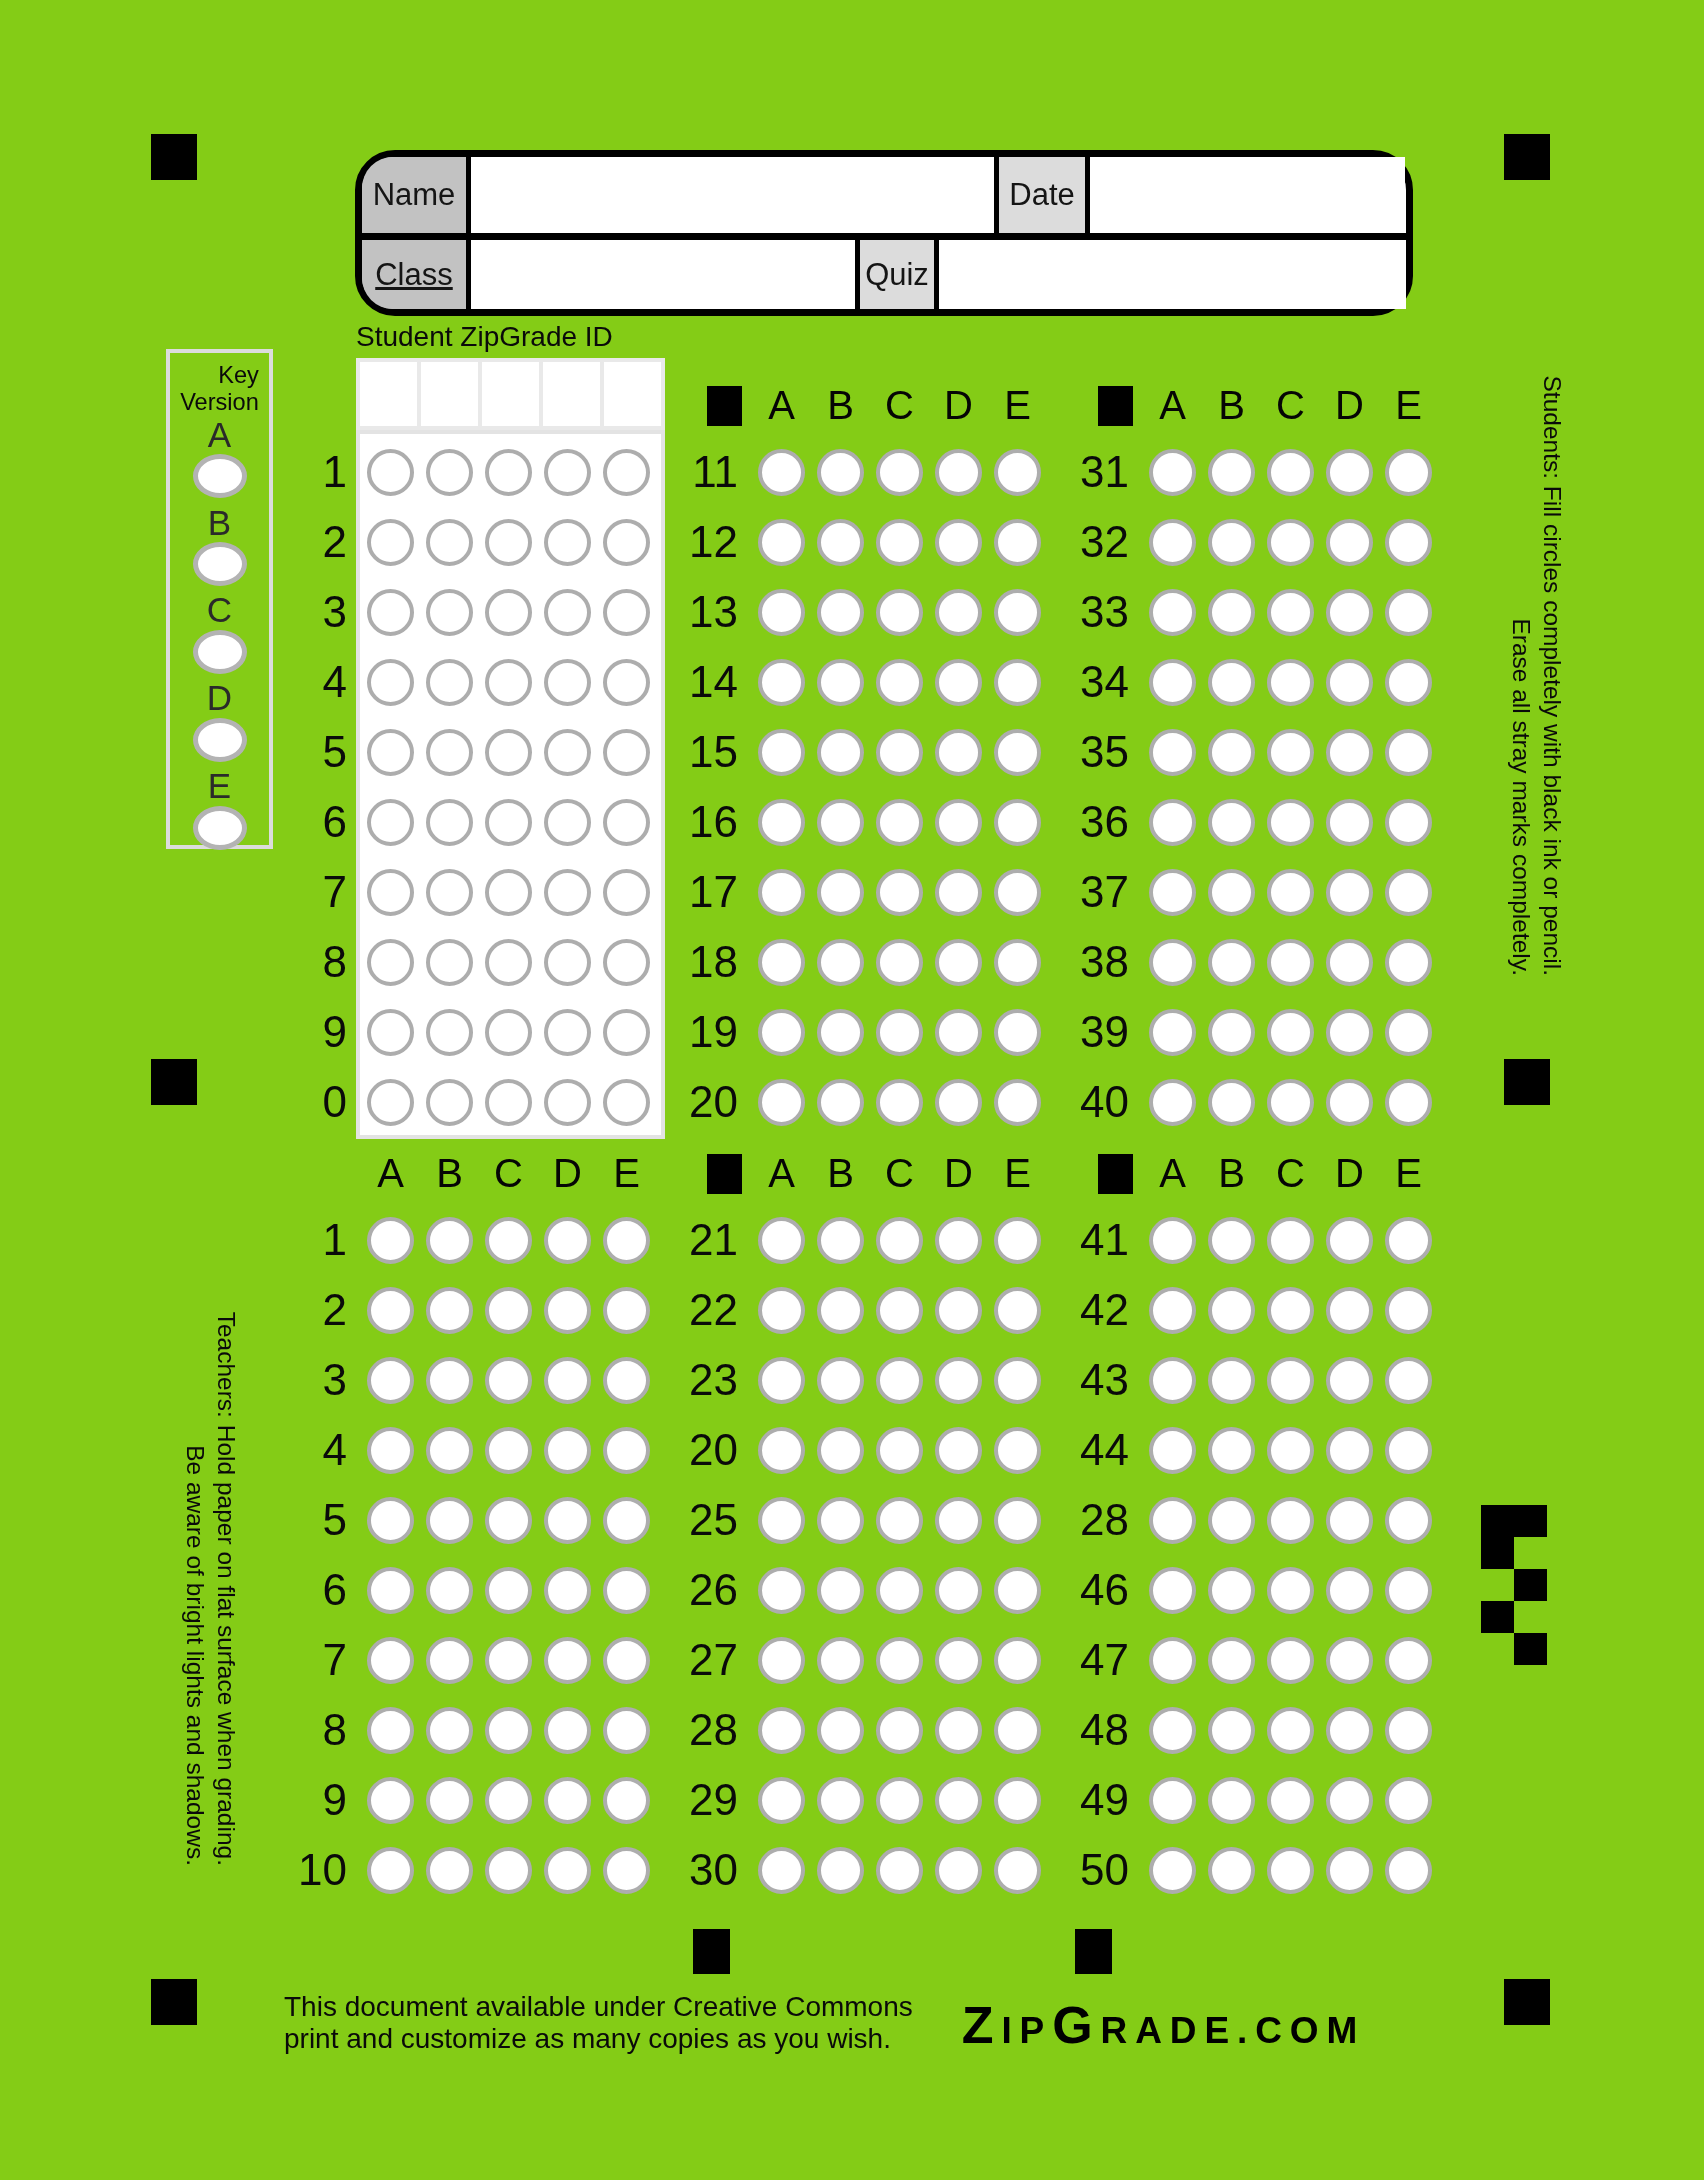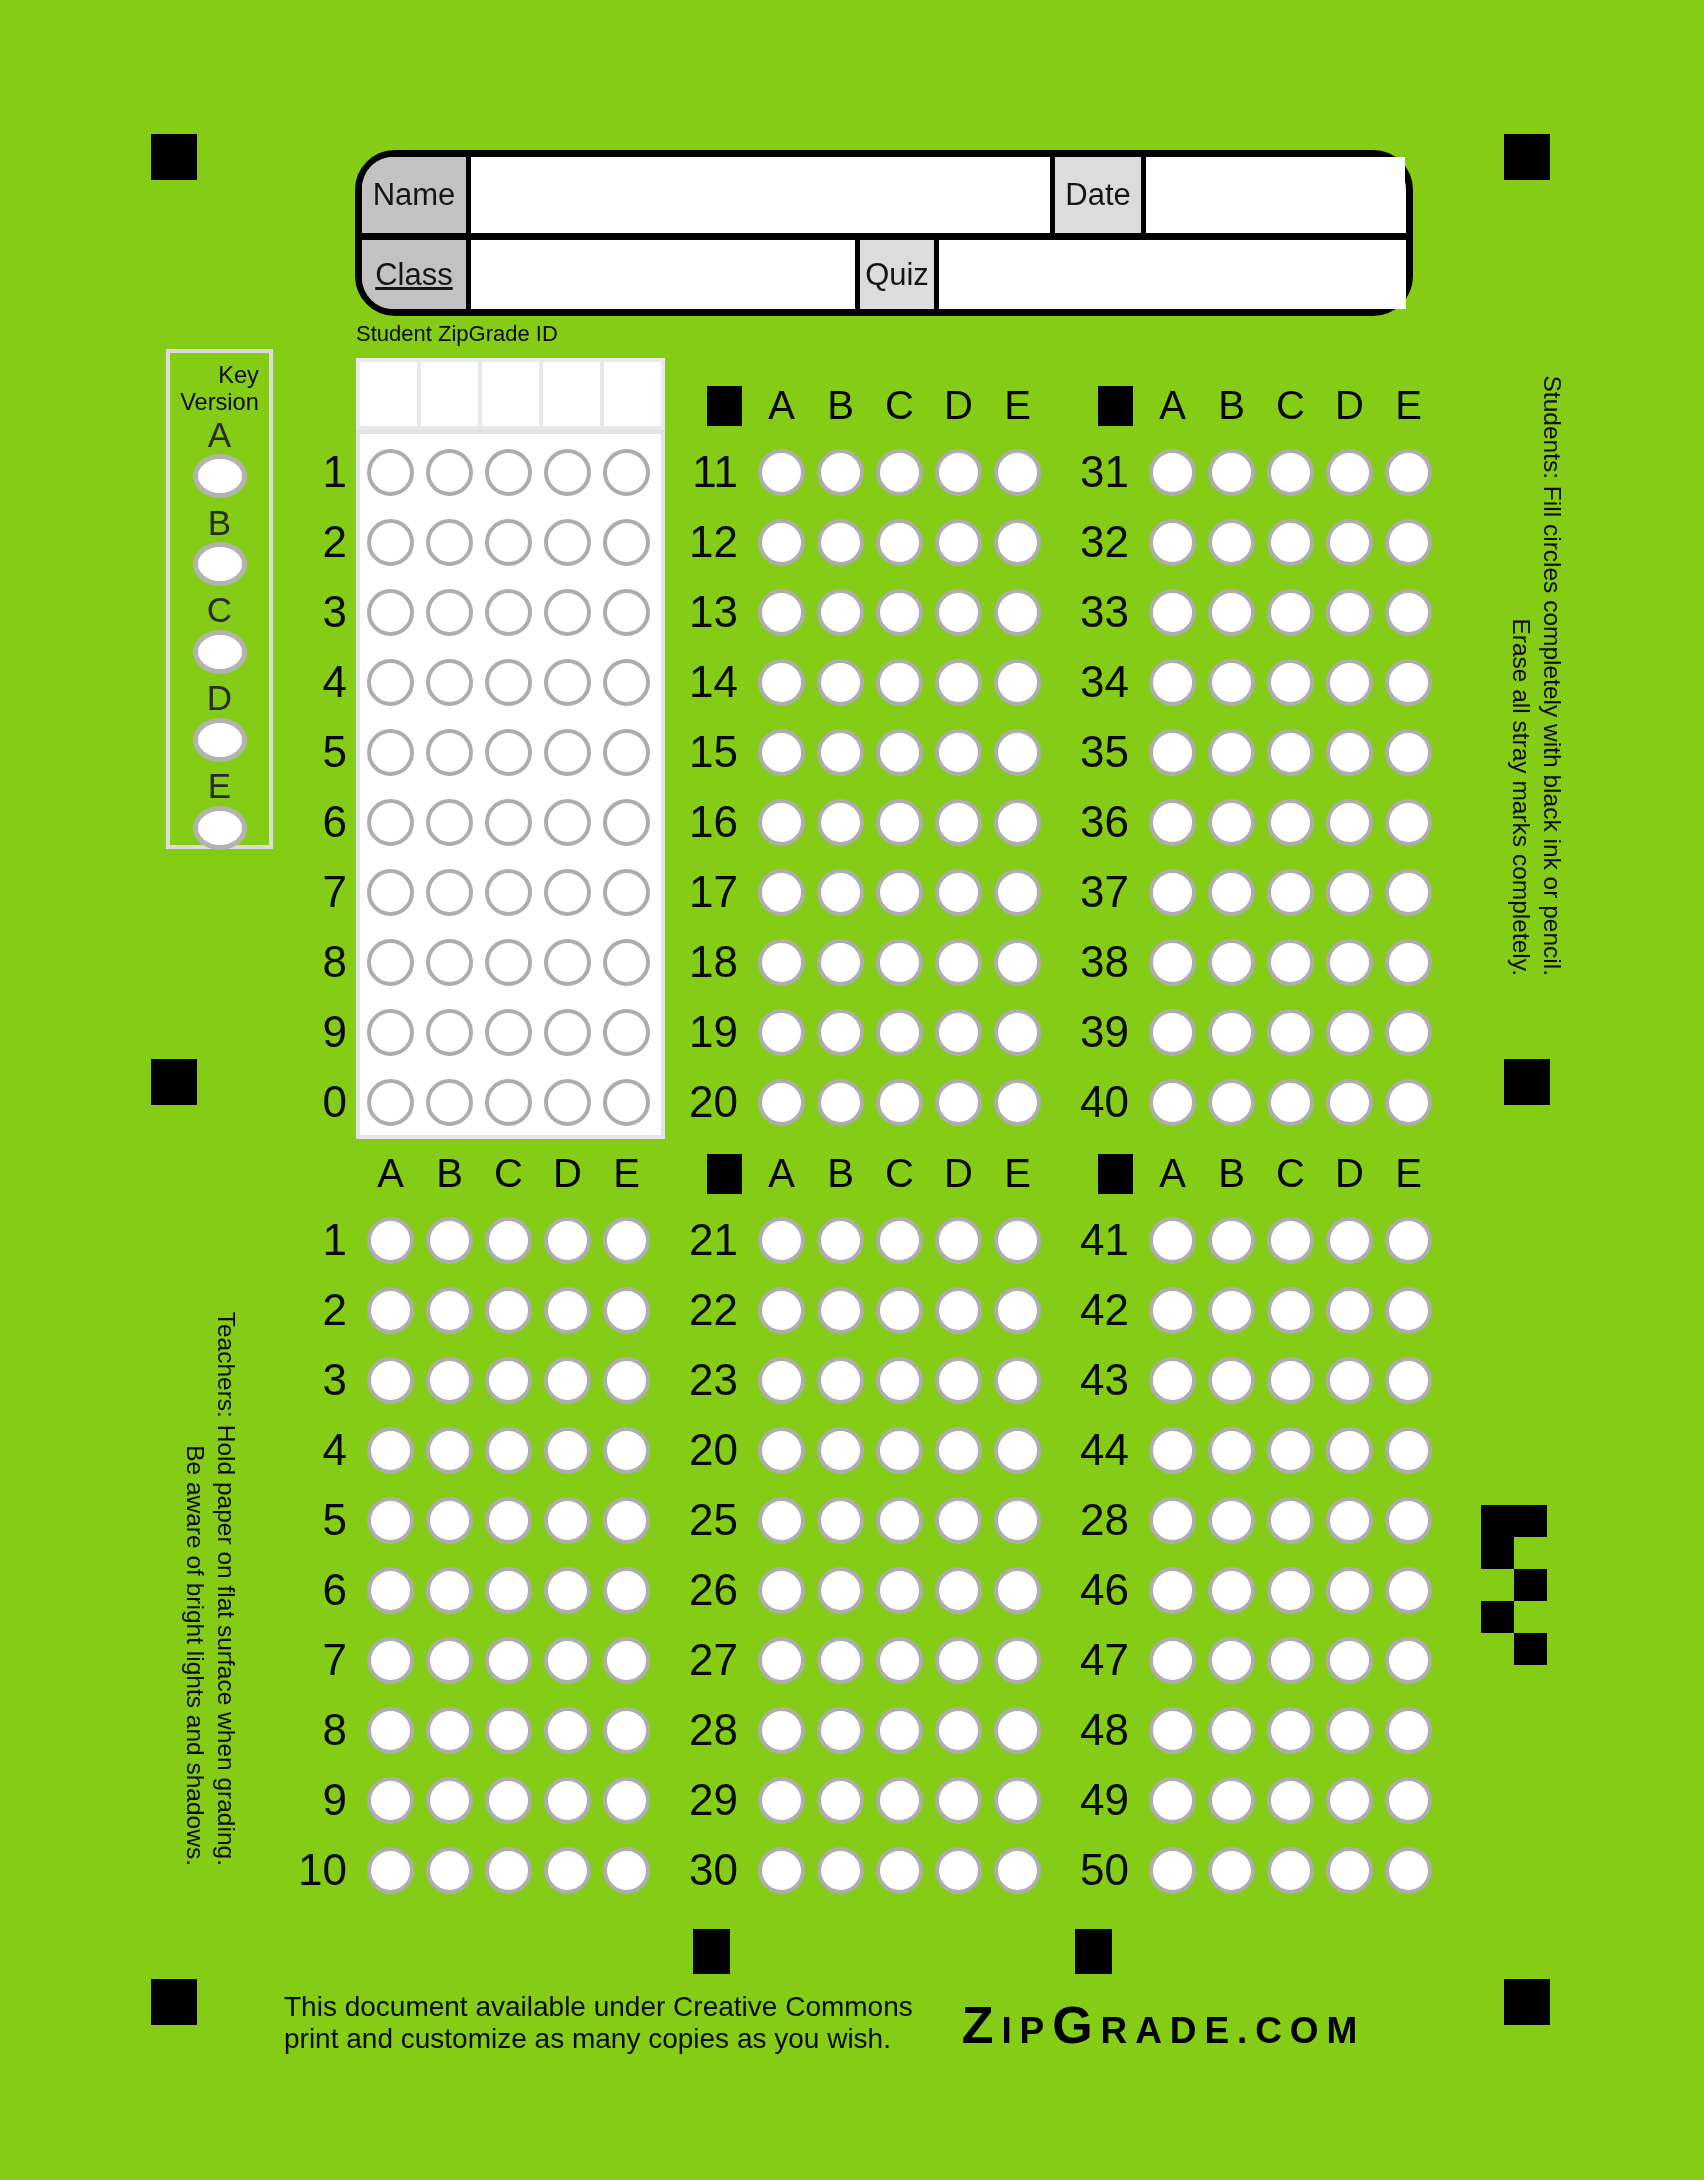--- a/index.html
+++ b/index.html
@@ -18,32 +18,32 @@
   #qr{position:absolute;left:1481px;top:1505px;display:grid;grid-template-columns:repeat(2,33px);grid-auto-rows:32px;}
   .qr-cell{width:33px;height:32px;}
   .qr-on{background:#000;}
 
   
   .headbox{position:absolute;left:355px;top:150px;width:1058px;height:166px;
            border:7px solid #000;border-radius:40px;box-sizing:border-box;background:#fff;}
   .headbox .cell{position:absolute;display:flex;align-items:center;justify-content:center;
                  font-size:31px;color:#151515;}
   .cell-name{left:0;top:0;width:104px;height:76px;background:#c2c2c2;border-right:5.2px solid #000;border-top-left-radius:31px;}
-  .cell-date{left:688px;top:0;width:86px;height:76px;background:#dcdcdc;border-left:5.2px solid #000;border-right:5.2px solid #000;}
+  .cell-date{left:632px;top:0;width:86px;height:76px;background:#dcdcdc;border-left:5.2px solid #000;border-right:5.2px solid #000;}
   .cell-class{left:0;top:83px;width:104px;height:69px;background:#c2c2c2;border-right:5.2px solid #000;border-bottom-left-radius:31px;text-decoration:underline;}
   .cell-quiz{left:493px;top:83px;width:74px;height:69px;background:#dcdcdc;border-left:5.2px solid #000;border-right:5.2px solid #000;}
   .row-divider{position:absolute;left:0;top:76px;width:100%;height:7px;background:#000;}
   .inputarea{position:absolute;background:#fff;}
   .in-name{left:109px;top:0;width:556px;height:76px;}
   .in-date{left:756px;top:0;width:287px;height:76px;}
   .in-class{left:109px;top:83px;width:384px;height:69px;}
   .in-quiz{left:573px;top:83px;width:471px;height:69px;}
 
   
-  #id-title{position:absolute;left:356px;top:321px;font-size:22px;color:#0a0a0a;}
+  #id-title{position:absolute;left:356px;top:321px;font-size:28px;color:#0a0a0a;}
   #id-strip{position:absolute;left:356px;top:358px;width:309px;height:72px;background:#e9e9e9;
             display:flex;gap:4.4px;padding:4.4px;box-sizing:border-box;}
   .id-box{flex:1;background:#fff;}
   #id-area{position:absolute;left:356px;top:430px;width:309px;height:709px;
            border:4.4px solid #e3e3e3;box-sizing:border-box;background:#fff;}
 
   
   .qrows{display:grid;grid-template-columns:77px repeat(5,59px);grid-auto-rows:70px;}
   .qhead{display:grid;grid-template-columns:77px repeat(5,59px);height:63px;}
   .qnum{display:flex;align-items:center;justify-content:flex-end;padding-right:14px;

